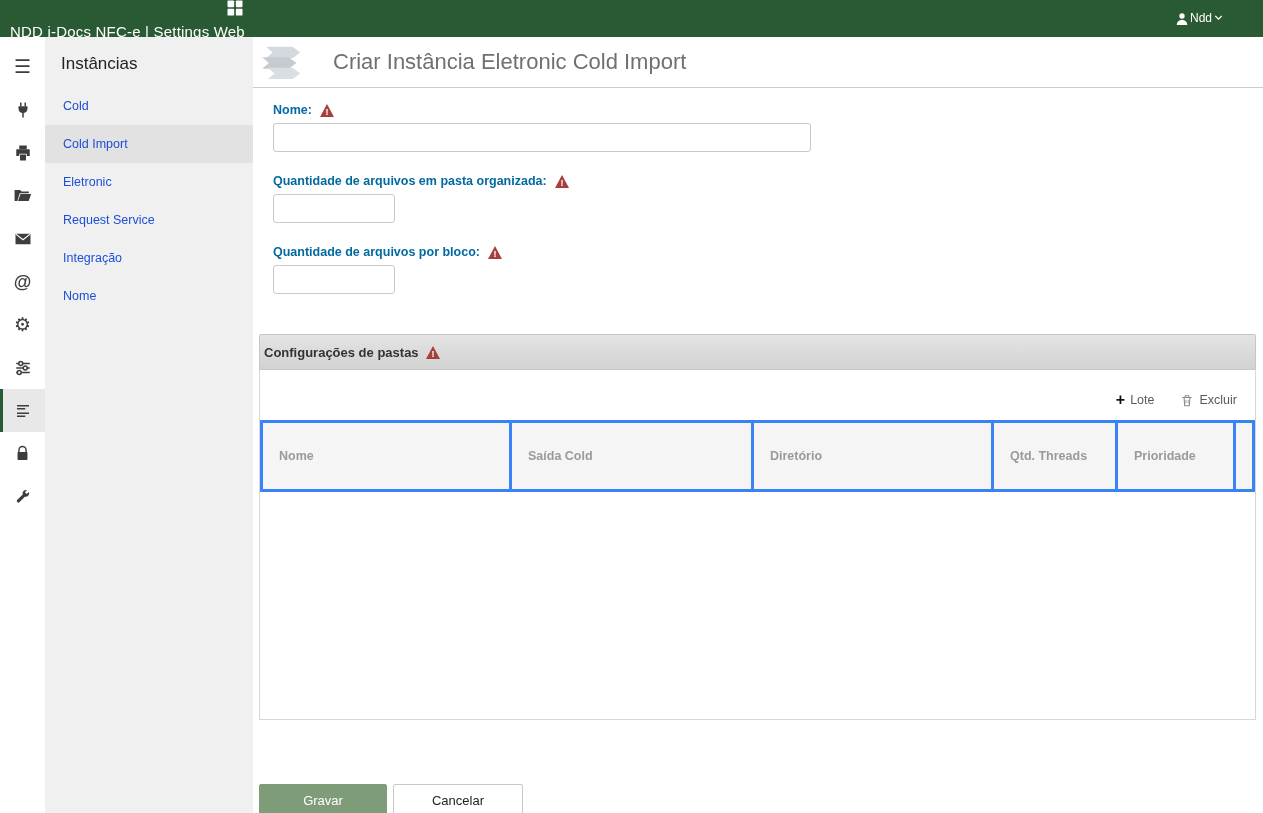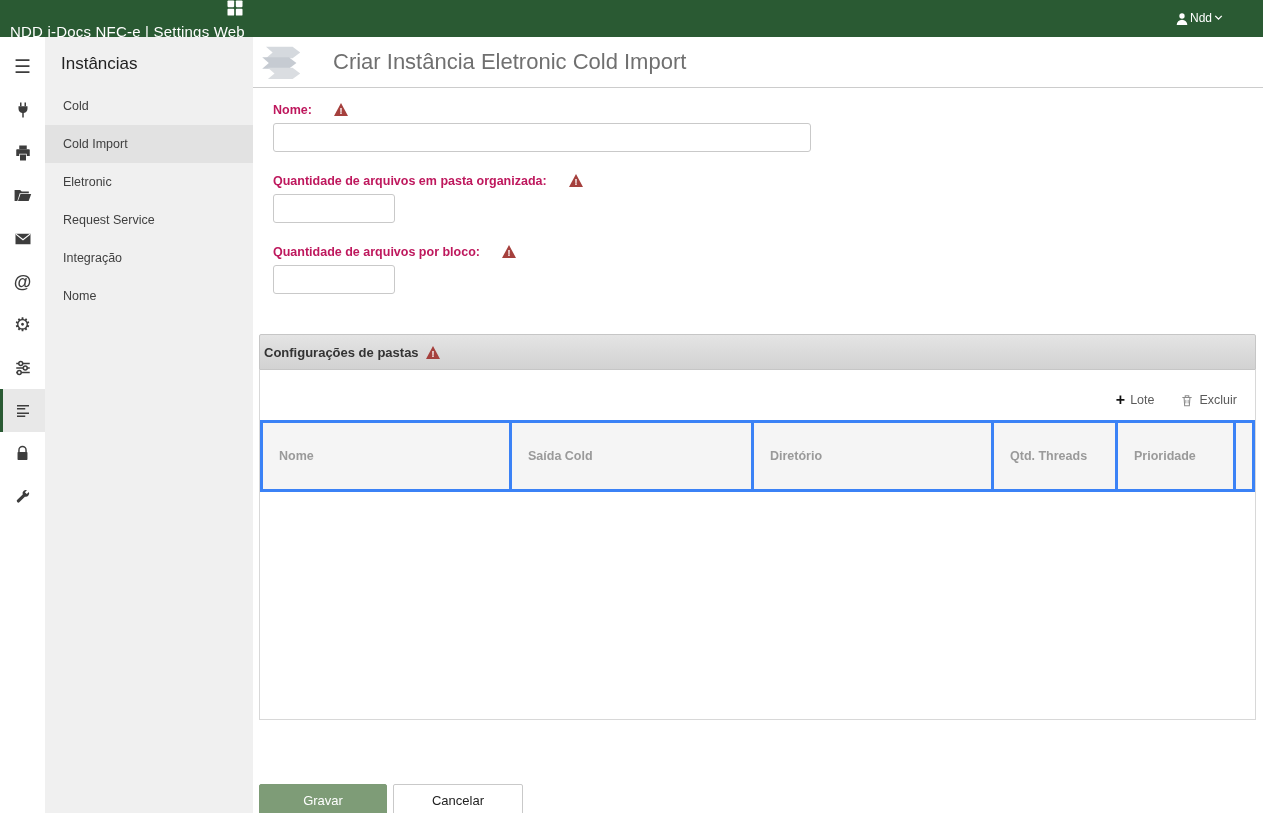--- a/index.html
+++ b/index.html
@@ -23,34 +23,34 @@
     padding-top:8px; flex:0 0 45px; }
   .rail-item { height:43px; display:flex; align-items:center; justify-content:center;
     color:#3d3d3d; cursor:pointer; }
   .rail-item.active { background:#e8e8e8; box-shadow: inset 3px 0 0 #2a5a33; }
   .rail-glyph { font-size:19px; line-height:1; }
   .rail-glyph.at { font-weight:bold; font-size:18px; }
 
   
   .sidebar { width:208px; flex:0 0 208px; background:#f0f0f0; }
   .sidebar-title { font-size:17px; color:#222; padding:17px 16px 13px; }
-  .sidebar-item { font-size:12.5px; color:#404040; padding:12px 18px; cursor:pointer; }
+  .sidebar-item { font-size:12.5px; color:#1d4ed8; padding:12px 18px; cursor:pointer; }
   .sidebar-item.selected { background:#e2e2e2; }
 
   
   .main { flex:1; display:flex; flex-direction:column; background:#fff; min-width:0; }
   .main-header { height:51px; border-bottom:1px solid #ccc; display:flex;
     align-items:center; gap:10px; padding-left:6px; flex:0 0 51px; }
   .page-title { font-size:22px; color:#707070; font-weight:500; margin:12px; }
 
   .content { padding:15px 7px 0 6px; flex:1; display:flex; flex-direction:column; }
   .fields { padding-left:14px; }
   .field { margin-bottom:22px; }
-  .field-label { font-size:12.5px; font-weight:bold; color:#be185d; display:flex;
-    align-items:flex-start; gap:22px; margin-bottom:6px; }
+  .field-label { font-size:12.5px; font-weight:bold; color:#0369a1; display:flex;
+    align-items:center; gap:8px; margin-bottom:6px; }
   input.text { height:29px; border:1px solid #c9c9c9; border-radius:3px;
     padding:0 8px; font-size:13px; outline:none; font-family:inherit; }
   .input-wide { width:538px; }
   .input-small { width:122px; }
 
   
   .section-bar { margin-top:18px; height:36px; background:linear-gradient(#e4e4e4,#d2d2d2);
     border:1px solid #c6c6c6; border-radius:2px 2px 0 0; display:flex; align-items:center;
     gap:7px; padding:0 4px; font-size:13px; font-weight:bold; color:#333; }
   .panel { border:1px solid #d8d8d8; border-top:none; height:350px; display:flex;

